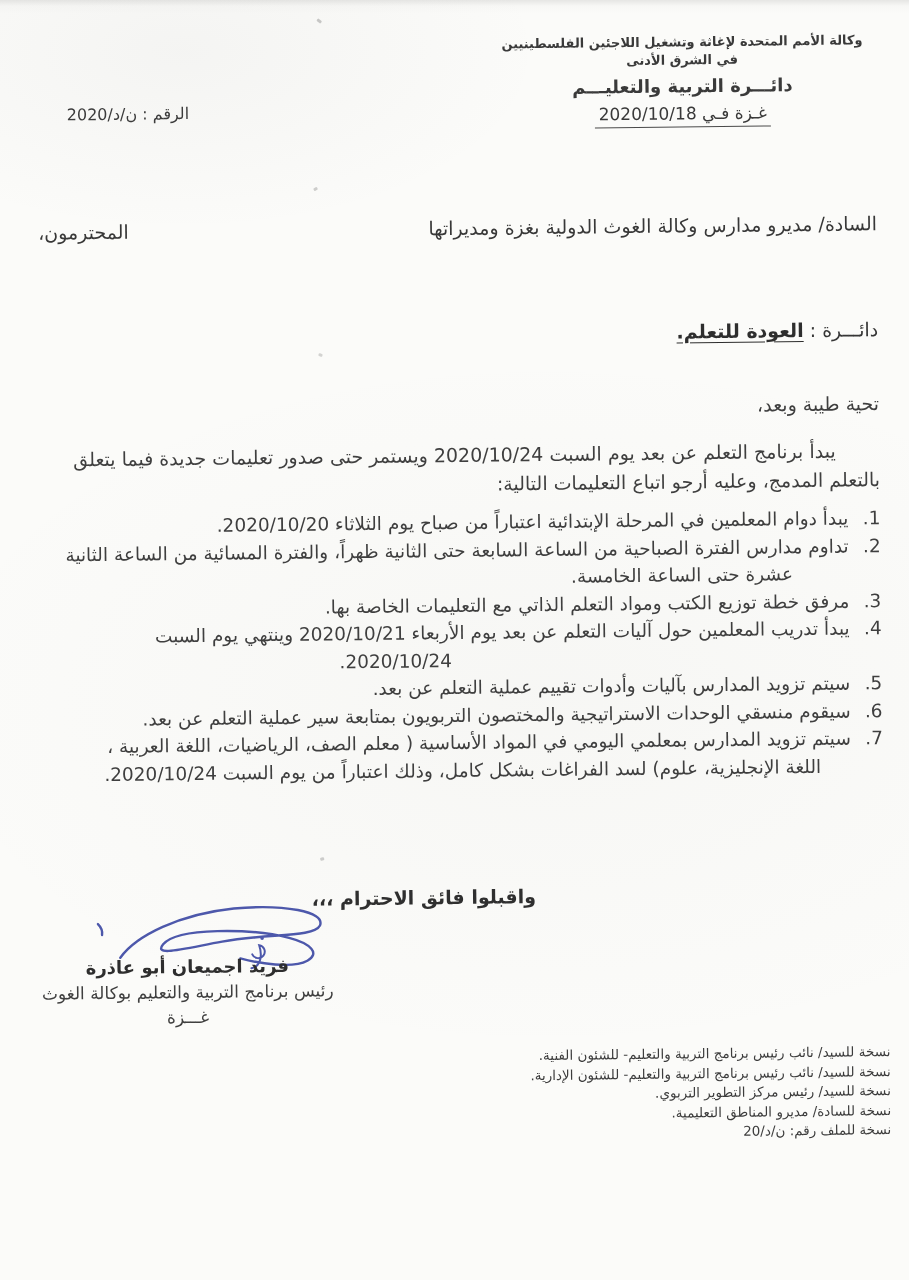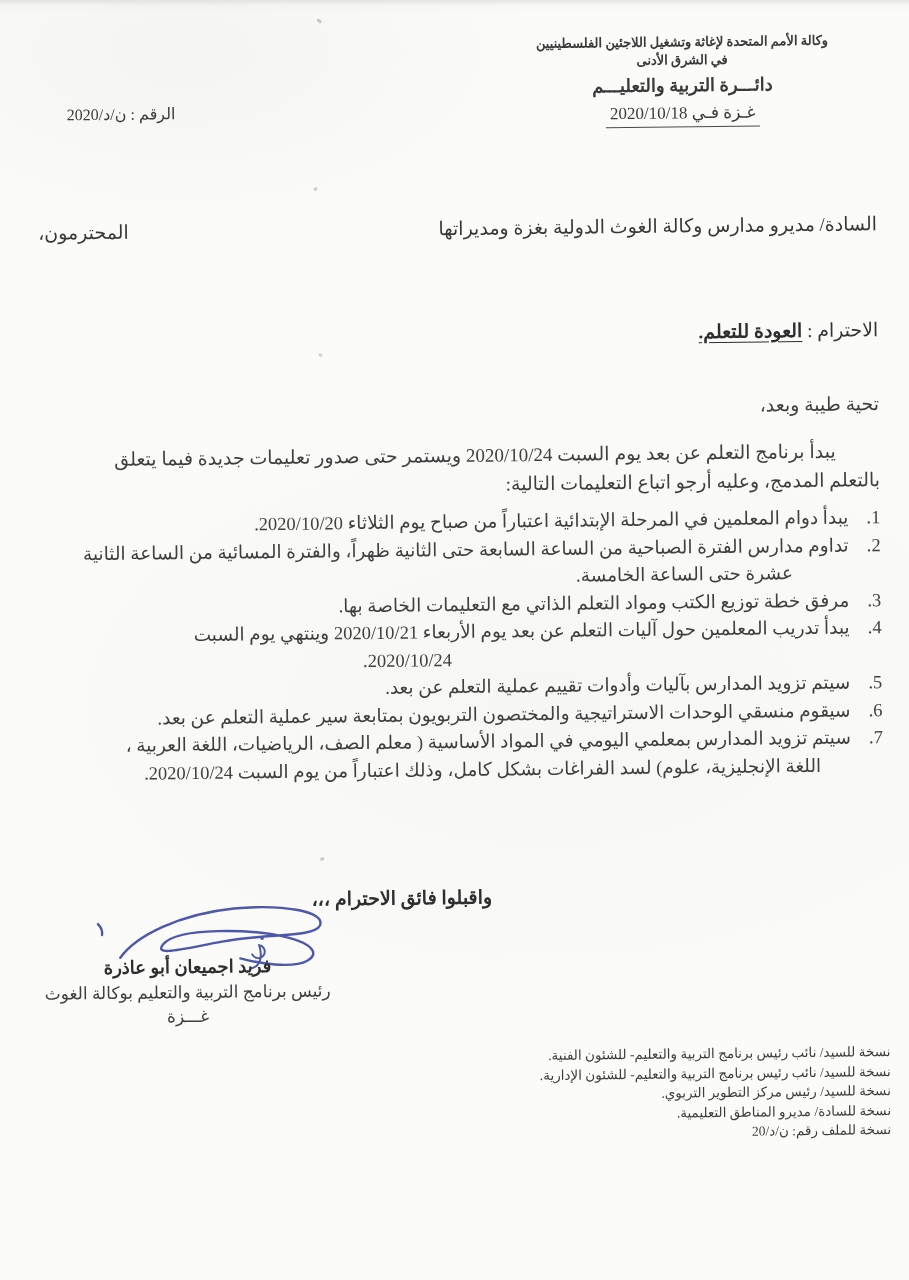--- a/index.html
+++ b/index.html
@@ -10,21 +10,20 @@
     color:#3f3f3f;
     overflow:hidden;
   }
   .sheet {
     position:relative; width:909px; height:1280px;
     background:
       linear-gradient(180deg, rgba(190,190,188,.35) 0px, rgba(230,230,228,.18) 6px, rgba(255,255,255,0) 14px),
       radial-gradient(ellipse 600px 300px at 20% 4%, rgba(120,120,120,.05), rgba(0,0,0,0) 60%),
       radial-gradient(ellipse 900px 500px at 60% 55%, rgba(140,140,130,.04), rgba(0,0,0,0) 70%),
       #fbfbf9;
-    font-family: Liberation Serif, serif;
   }
   .content { position:absolute; inset:0; transform:rotate(-0.65deg); transform-origin:50% 45%; }
 
   
   .letterhead {
     position:absolute; top:36px; right:16px; width:410px;
     text-align:center; direction:rtl; color:#3a3a3a;
   }
   .letterhead .org-line { font-size:13px; font-weight:bold; line-height:18px; }
   .letterhead .dept { font-size:18px; font-weight:bold; line-height:27px; margin-top:3px; letter-spacing:.5px; }
@@ -88,21 +87,21 @@
     </div>
 
     <div class="ref-number">الرقم : ن/د/2020</div>
 
     <div class="addressee">
       <span>السادة/ مديرو مدارس وكالة الغوث الدولية بغزة ومديراتها</span>
       <span>المحترمون،</span>
     </div>
 
     <div class="subject">
-      <span>الاحترام : </span><span class="subject-value">العودة للتعلم.</span>
+      <span>دائـــرة : </span><span class="subject-value">العودة للتعلم.</span>
     </div>
 
     <div class="greeting">تحية طيبة وبعد،</div>
 
     <div class="intro">
       <div class="p-line indent">يبدأ برنامج التعلم عن بعد يوم السبت 2020/10/24 ويستمر حتى صدور تعليمات جديدة فيما يتعلق</div>
       <div class="p-line">بالتعلم المدمج، وعليه أرجو اتباع التعليمات التالية:</div>
     </div>
 
     <div class="instructions">

